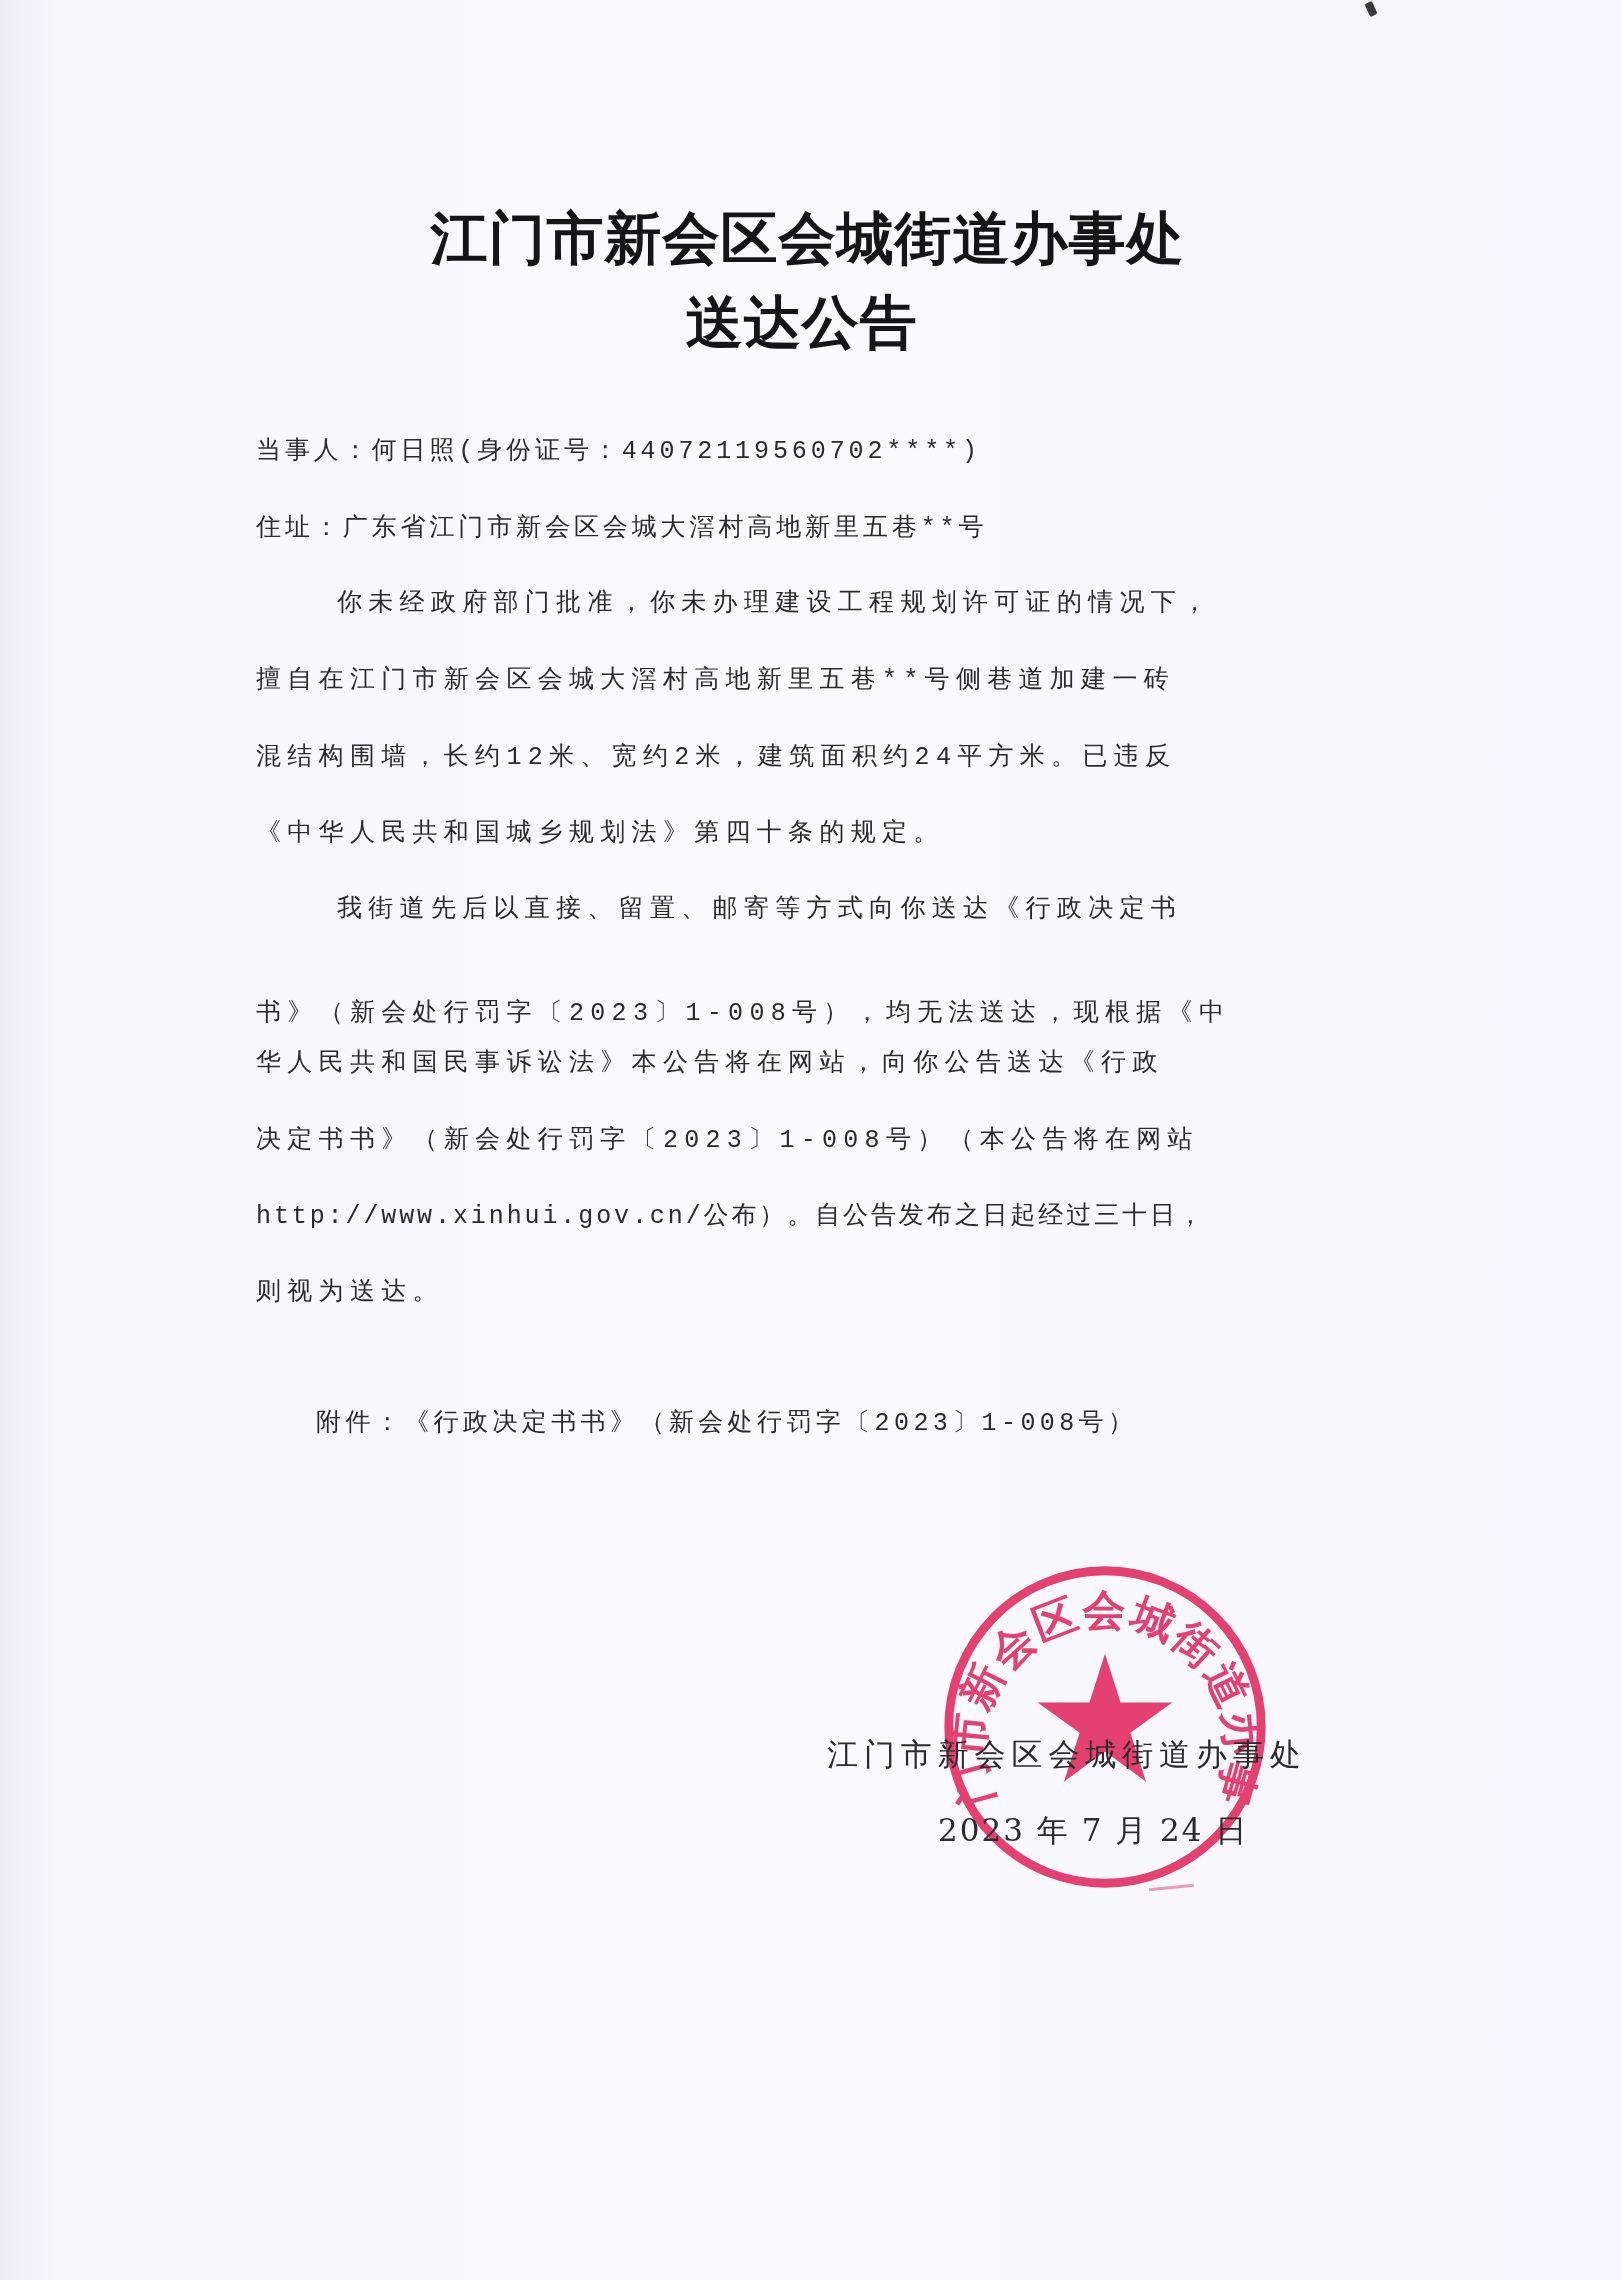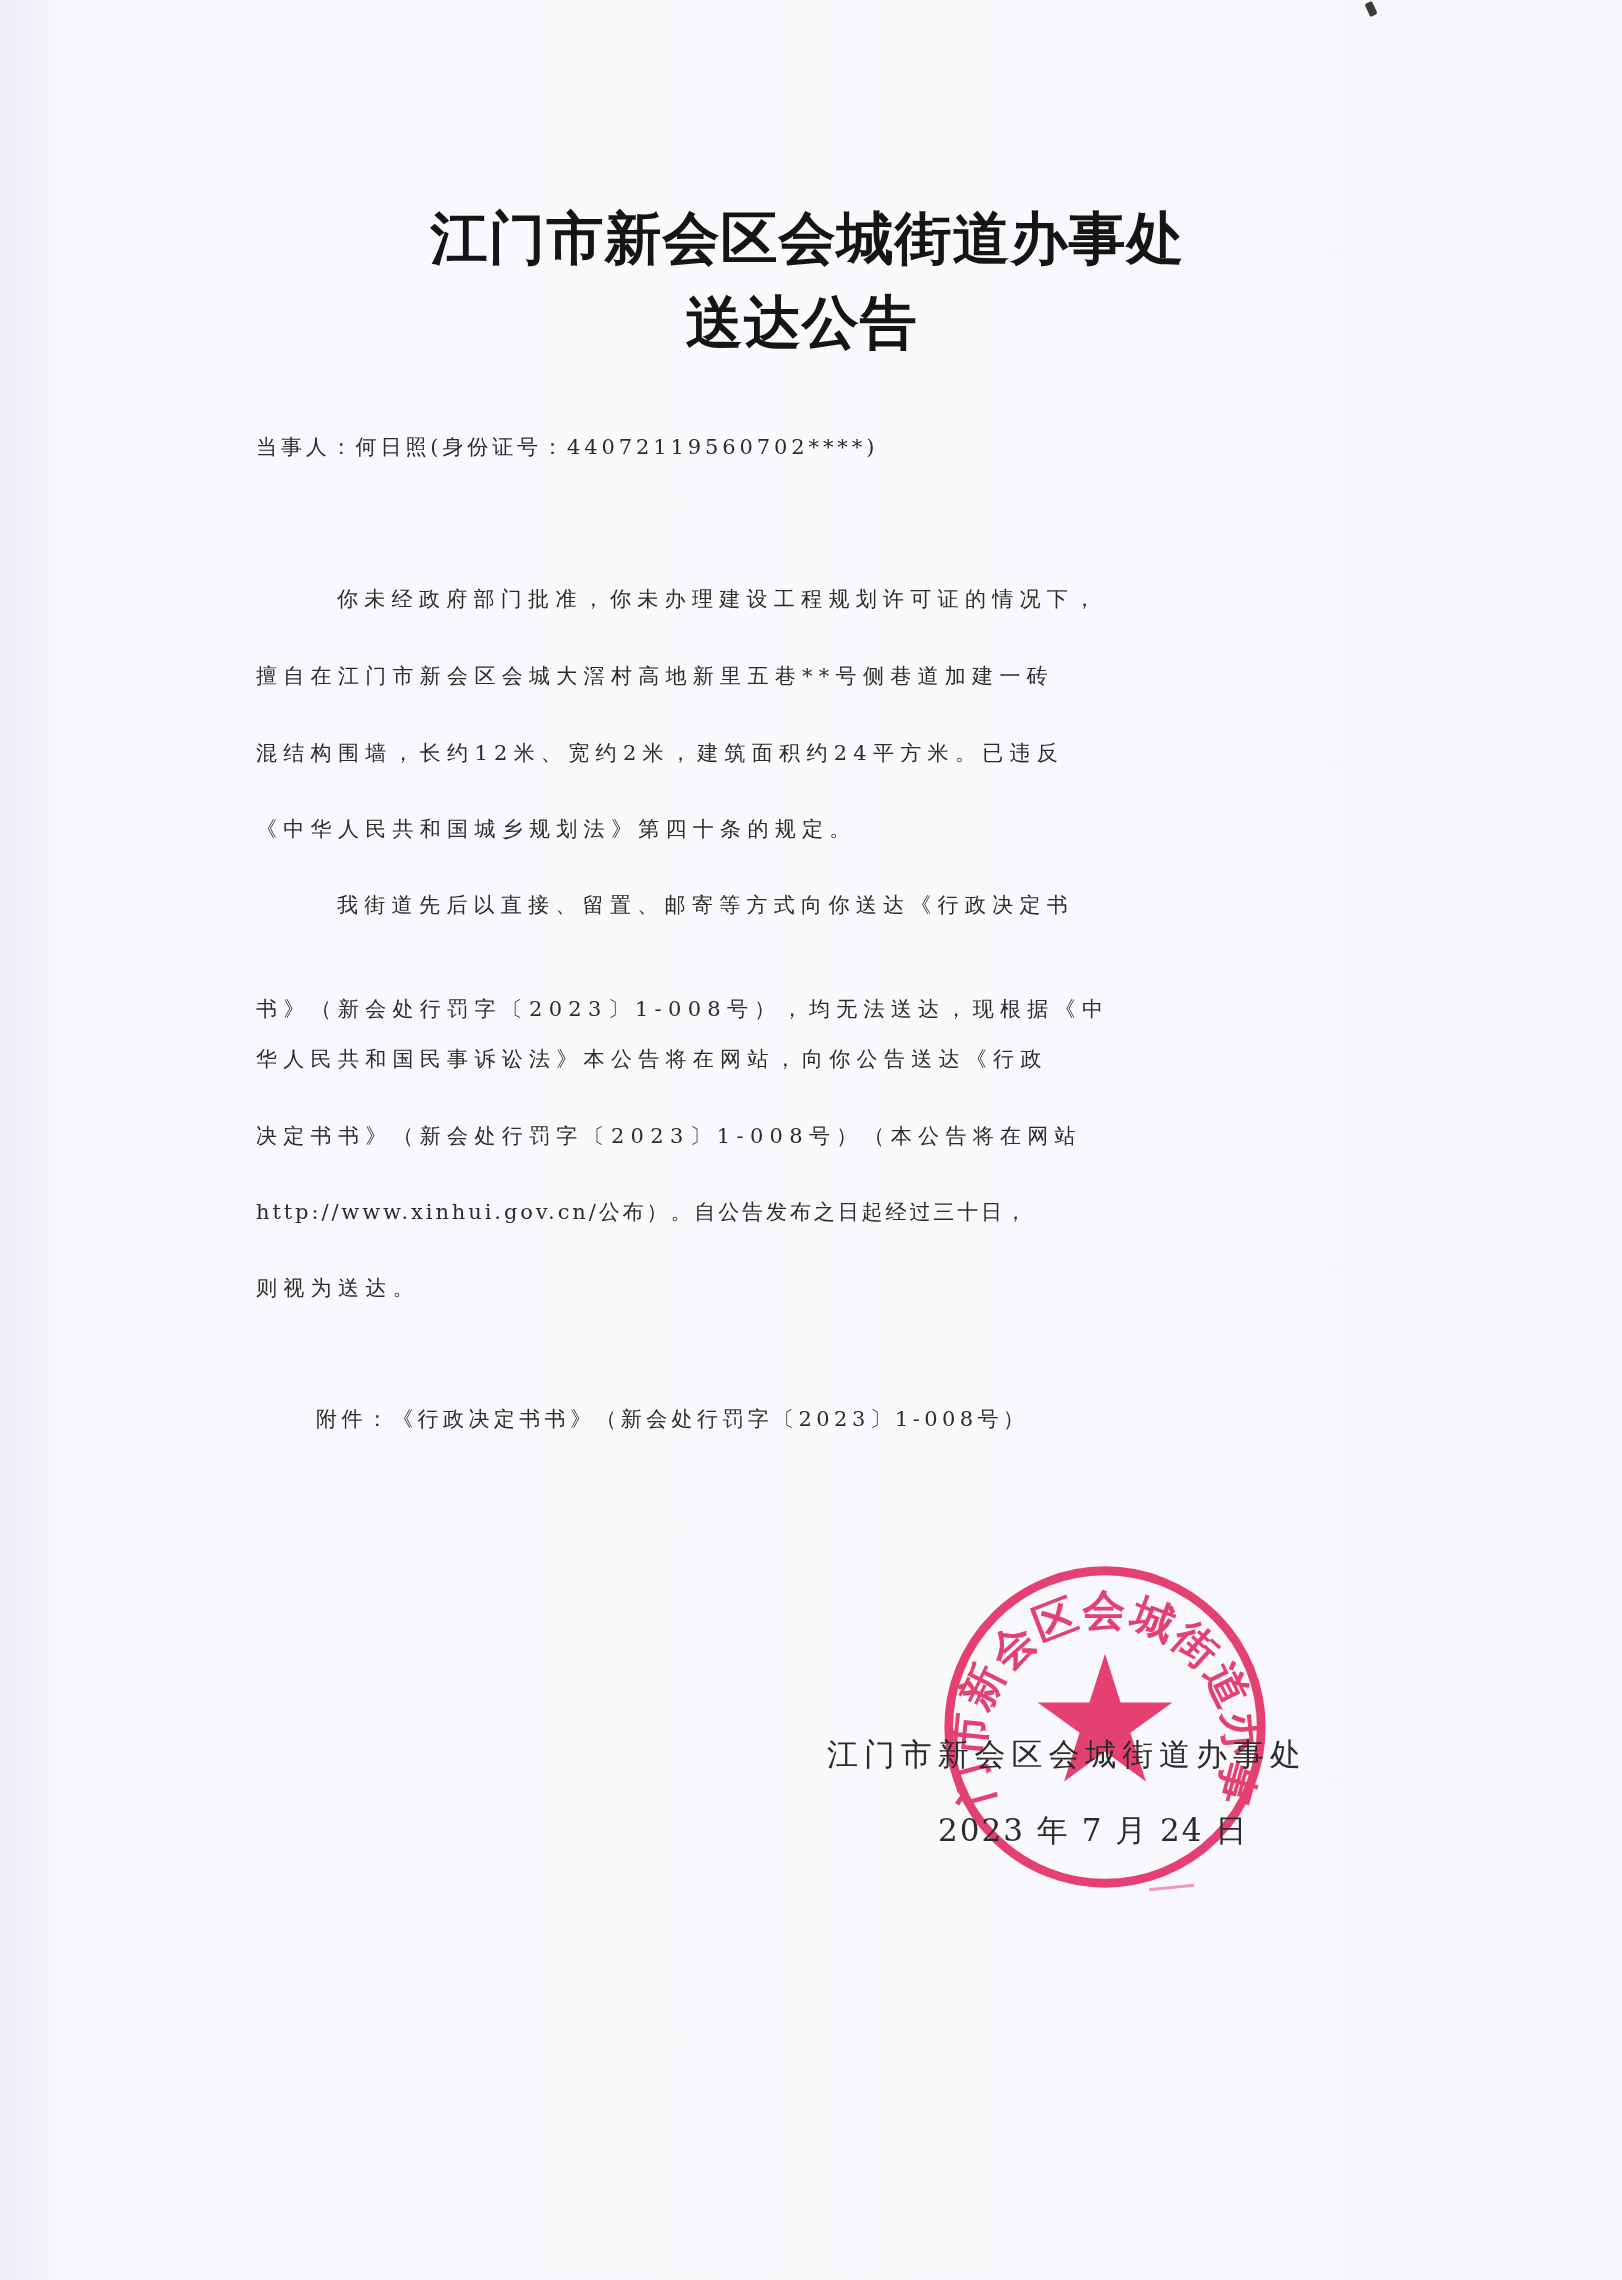--- a/index.html
+++ b/index.html
@@ -45,24 +45,25 @@
     position: absolute;
     top: 364px; left: 0; width: 1623px;
     text-align: center;
     font-size: 27px;
     color: #333;
     letter-spacing: 1px;
   }
   .line {
     position: absolute;
     left: 256px;
-    font-size: 21px;
+    font-size: 25px;
     white-space: nowrap;
     color: #2b2b2b;
     letter-spacing: 3.9px;
+    font-family: Liberation Mono, monospace;
   }
   .line.indent { left: 337px; }
   .line.wide { letter-spacing: 6.3px; }
   .line.attach { left: 316px; letter-spacing: 4.4px; }
   .sign {
     position: absolute;
     font-size: 31px;
     white-space: nowrap;
     color: #2b2b2b;
     letter-spacing: 5.9px;
@@ -87,20 +88,21 @@
 </head>
 <body>
 
 <div class="page">
   <div class="edge-mark"></div>
 
   <div class="title t1">江门市新会区会城街道办事处</div>
   <div class="title t2">送达公告</div>
 
   <div class="line" style="top:433px;">当事人：何日照(身份证号：44072119560702****)</div>
+  <div class="line" style="top:510px;">住址：广东省江门市新会区会城大滘村高地新里五巷**号</div>
 
   <div>
     <div class="line indent wide" style="top:585px;">你未经政府部门批准，你未办理建设工程规划许可证的情况下，</div>
     <div class="line wide" style="top:662px;">擅自在江门市新会区会城大滘村高地新里五巷**号侧巷道加建一砖</div>
     <div class="line wide" style="top:739px;">混结构围墙，长约12米、宽约2米，建筑面积约24平方米。已违反</div>
     <div class="line wide" style="top:815px;">《中华人民共和国城乡规划法》第四十条的规定。</div>
   </div>
 
   <div>
     <div class="line indent wide" style="top:891px;">我街道先后以直接、留置、邮寄等方式向你送达《行政决定书</div>

